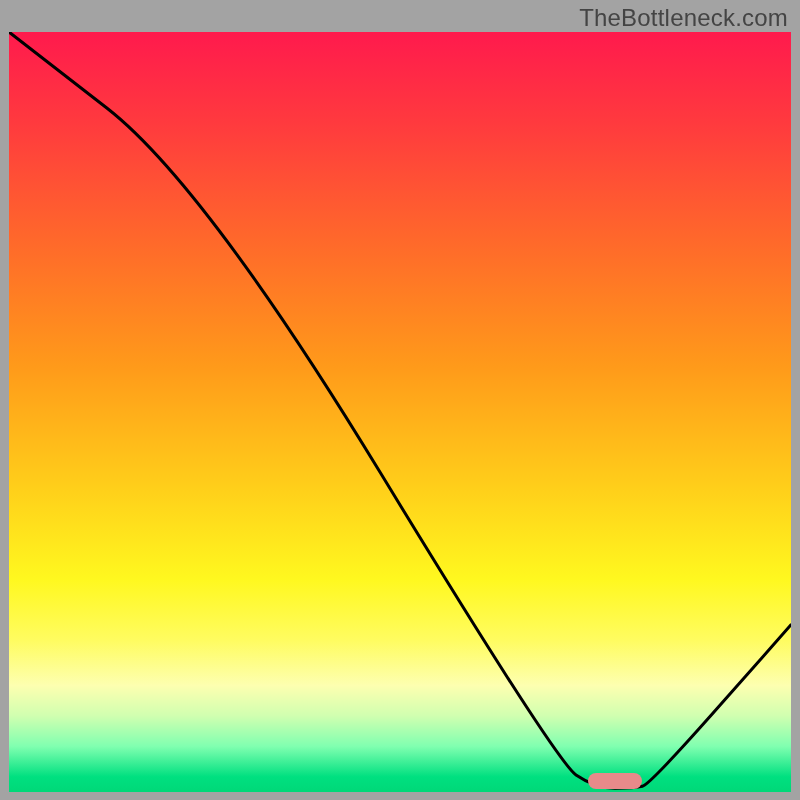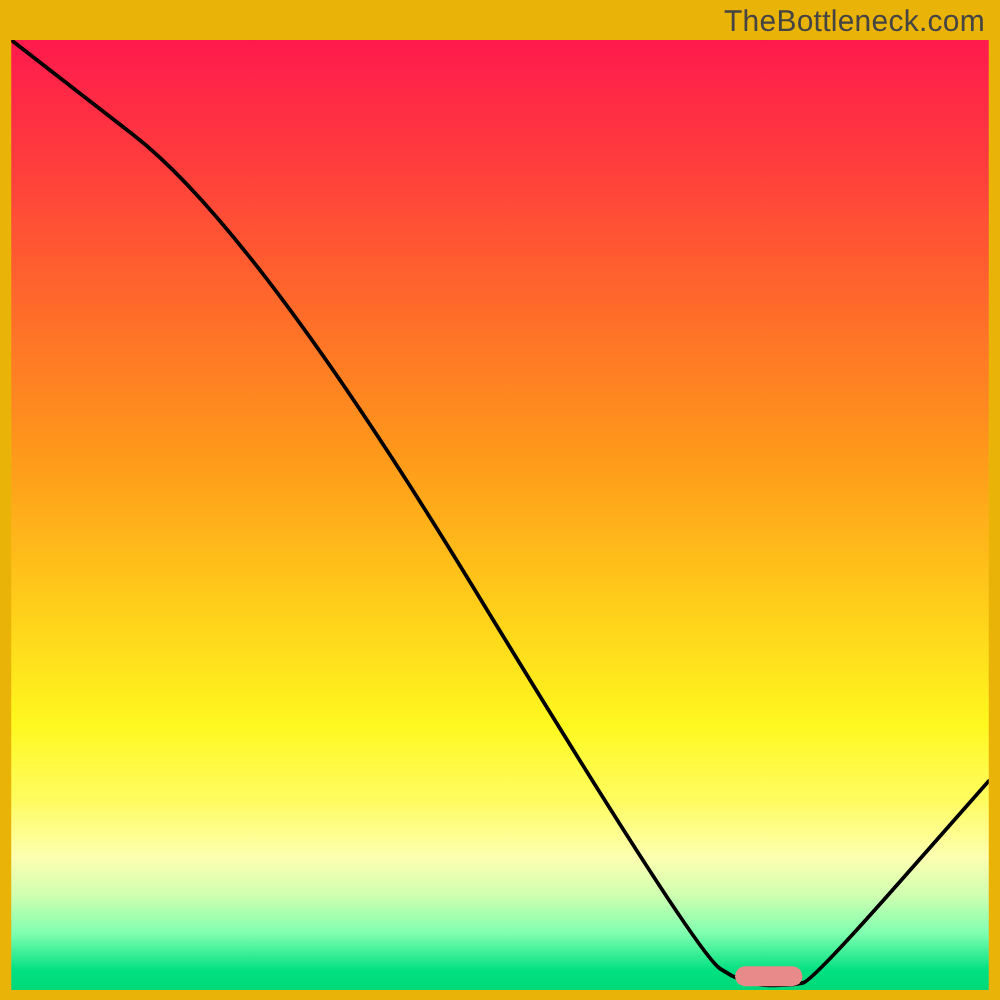--- a/index.html
+++ b/index.html
@@ -8,21 +8,21 @@
     width: 800px;
     height: 800px;
     background: #000;
     font-family: Arial, Helvetica, sans-serif;
     overflow: hidden;
   }
   .outer {
     position: relative;
     width: 800px;
     height: 800px;
-    background: #eab308;
+    background: #a3a3a3;
   }
   .plot {
     position: absolute;
     left: 9px;
     top: 32px;
     width: 782px;
     height: 760px;
     background: linear-gradient(to bottom,
       #ff1a4d 0%,
       #ff3a3e 12%,

